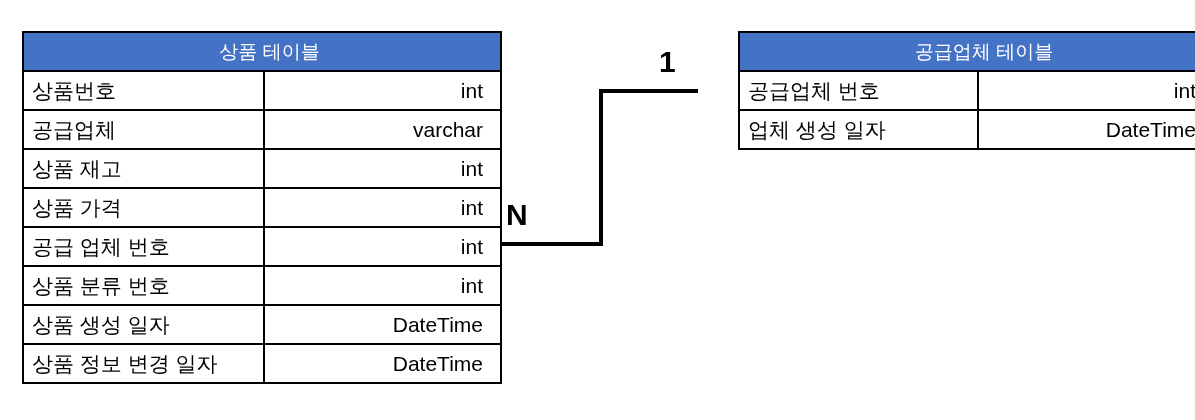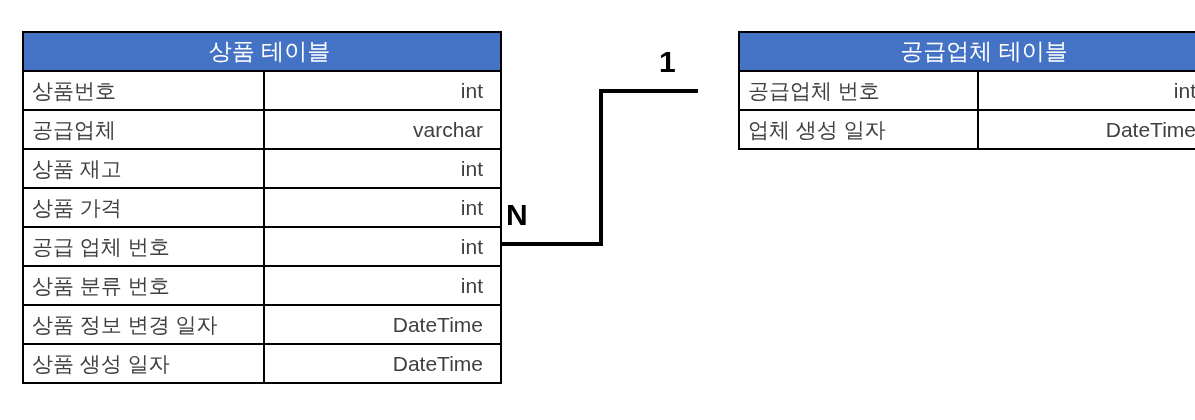--- a/index.html
+++ b/index.html
@@ -20,29 +20,29 @@
     border-collapse: collapse;
     table-layout: fixed;
     background: #ffffff;
   }
   table.db-table th,
   table.db-table td {
     border: 2px solid #000000;
     height: 39px;
     box-sizing: border-box;
     font-size: 21px;
-    color: #404040;
+    color: #000000;
     white-space: nowrap;
     overflow: hidden;
   }
   table.db-table th {
     background: #4472C4;
     color: #ffffff;
     font-weight: 400;
-    font-size: 23px;
+    font-size: 19px;
     text-align: center;
     padding-left: 16px;
   }
   td.field-cell {
     text-align: left;
     padding: 0 4px 0 8px;
   }
   td.type-cell {
     text-align: right;
     padding: 0 17px 0 4px;
@@ -111,25 +111,25 @@
       </tr>
       <tr>
         <td class="field-cell">공급 업체 번호</td>
         <td class="type-cell">int</td>
       </tr>
       <tr>
         <td class="field-cell">상품 분류 번호</td>
         <td class="type-cell">int</td>
       </tr>
       <tr>
-        <td class="field-cell">상품 정보 변경 일자</td>
+        <td class="field-cell">상품 생성 일자</td>
         <td class="type-cell">DateTime</td>
       </tr>
       <tr>
-        <td class="field-cell">상품 생성 일자</td>
+        <td class="field-cell">상품 정보 변경 일자</td>
         <td class="type-cell">DateTime</td>
       </tr>
     </tbody>
   </table>
 
   <table class="db-table" id="supplier-table">
     <colgroup>
         <col class="c-name">
         <col class="c-type">
       </colgroup>

